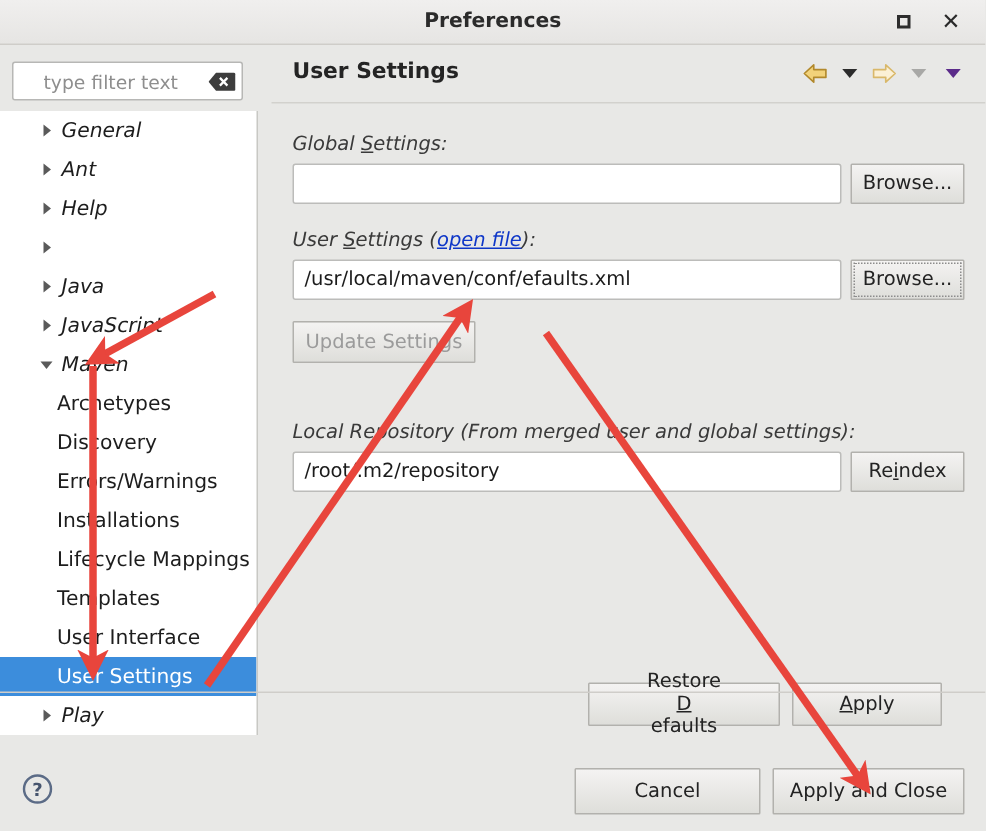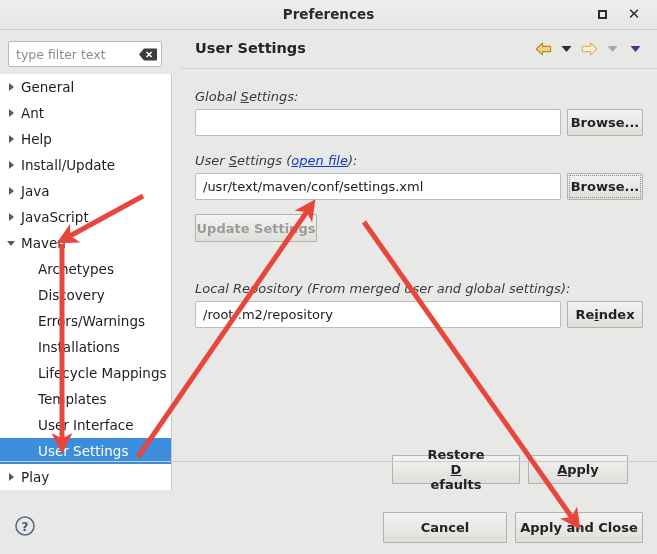--- a/index.html
+++ b/index.html
@@ -50,21 +50,21 @@
   .filter-wrap {
     position: absolute; left: 8px; top: 41px;
     width: 154px; height: 26px;
     background: #ffffff;
     border: 1px solid #b7b7b5;
     border-radius: 2px;
     display: flex; align-items: center;
   }
   .filter-text {
     flex: 1;
-    padding-left: 7px;
+    padding-left: 20px;
     font-size: 12.5px;
     color: #8e8e8e;
     white-space: nowrap; overflow: hidden;
   }
   .clear-icon {
     width: 22px; height: 26px;
     display: flex; align-items: center; justify-content: center;
     margin-right: 2px;
   }
 
@@ -76,21 +76,21 @@
     overflow: hidden;
   }
   .tree-item {
     position: relative;
     height: 26px;
     display: flex; align-items: center;
     font-size: 13.5px;
     color: #1d1d1d;
     white-space: nowrap;
   }
-  .tree-item.top { padding-left: 4px; }
+  .tree-item.top { padding-left: 24px; font-style: italic; }
   .tree-item.child { padding-left: 38px; }
   .tree-item.selected {
     background: #3c8ddc;
     color: #ffffff;
   }
   .twisty {
     width: 14px; height: 26px;
     display: inline-flex; align-items: center; justify-content: center;
     flex: 0 0 14px;
     margin-right: 3px;
@@ -166,21 +166,20 @@
 
   .btn {
     position: absolute;
     display: flex; align-items: center; justify-content: center;
     background: linear-gradient(#f4f3f2, #dededa);
     border: 1px solid #b2b1ad;
     border-radius: 1px;
     font-size: 13px;
     color: #232323;
     white-space: nowrap;
-    font-weight: bold;
   }
   .btn.focused {
     outline: 1px dotted #8c8c8c;
     outline-offset: -3px;
   }
   .btn.disabled { color: #9b9b9b; }
 
   .panel-sep {
     position: absolute; left: 0; top: 461px;
     width: 657px; height: 1px;
@@ -235,21 +234,20 @@
     <div class="tree-item top">
         <span class="twisty">
           <i class="tri-right"></i>
         </span>
         <span>Help</span>
       </div>
     <div class="tree-item top">
         <span class="twisty">
           <i class="tri-right"></i>
         </span>
-        <span>Install/Update</span>
       </div>
     <div class="tree-item top">
         <span class="twisty">
           <i class="tri-right"></i>
         </span>
         <span>Java</span>
       </div>
     <div class="tree-item top">
         <span class="twisty">
           <i class="tri-right"></i>
@@ -336,21 +334,21 @@
 
     <div class="field-label" style="left:14px; top:58px;">
       <span>Global </span><span class="mn">S</span><span>ettings:</span>
     </div>
     <div class="textfield" style="left:14px; top:78px; width:366px;"></div>
     <div class="btn" style="left:386px; top:78px; width:76px; height:27px;">Browse...</div>
 
     <div class="field-label" style="left:14px; top:122px;">
       <span>User </span><span class="mn">S</span><span>ettings (</span><span class="link">open file</span><span>):</span>
     </div>
-    <div class="textfield" style="left:14px; top:142px; width:366px;">/usr/text/maven/conf/settings.xml</div>
+    <div class="textfield" style="left:14px; top:142px; width:366px;">/usr/local/maven/conf/efaults.xml</div>
     <div class="btn focused" style="left:386px; top:142px; width:76px; height:27px;">Browse...</div>
     <div class="btn disabled" style="left:14px; top:183px; width:122px; height:28px;">Update Settings</div>
 
     <div class="field-label" style="left:14px; top:250px;">Local Repository (From merged user and global settings):</div>
     <div class="textfield" style="left:14px; top:270px; width:366px;">/root/.m2/repository</div>
     <div class="btn" style="left:386px; top:270px; width:76px; height:27px;">
       <span>Re</span>
         <span class="mn">i</span>
         <span>ndex</span>
     </div>

